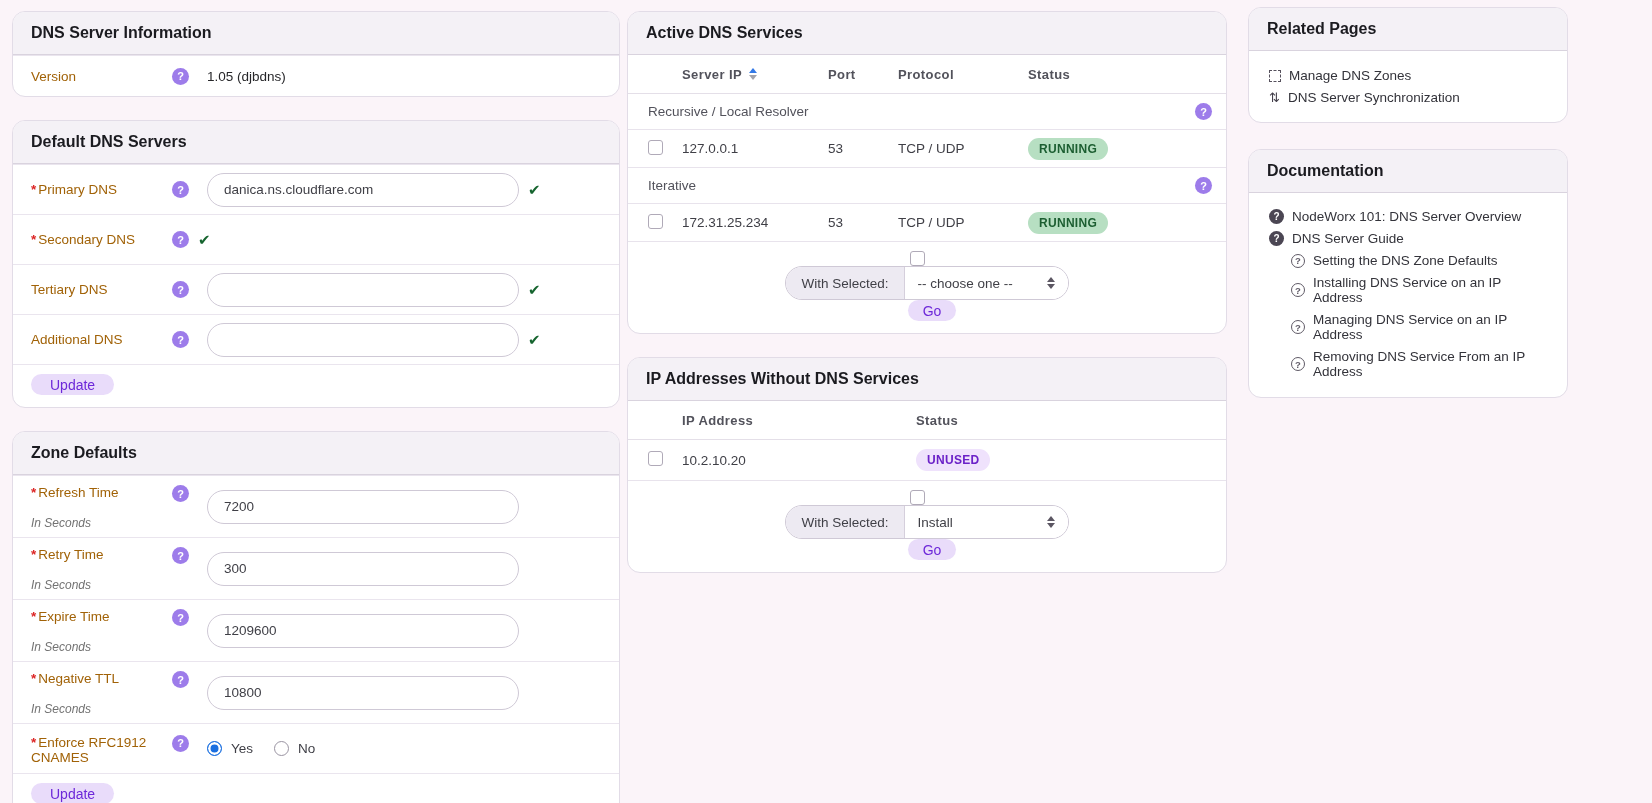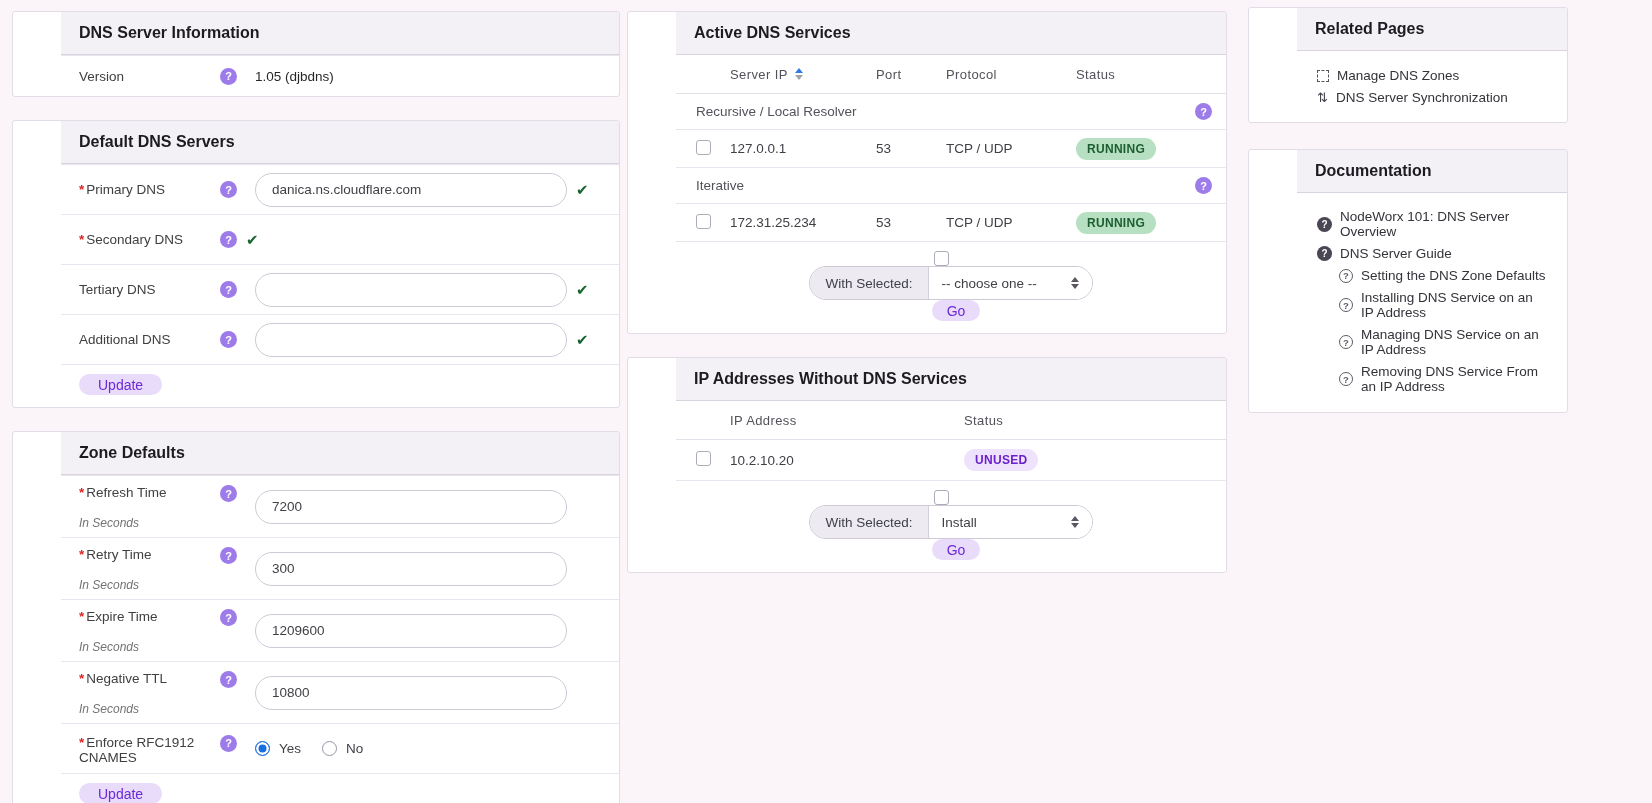--- a/index.html
+++ b/index.html
@@ -12,43 +12,42 @@
     overflow:hidden;
   }
   .page { display:flex; align-items:flex-start; padding:11px 0 0 12px; width:1652px; height:803px; }
   .col-left  { width:608px; margin-right:7px; }
   .col-mid   { width:600px; margin-right:21px; }
   .col-right { width:320px; }
 
   .card {
     background:#fff;
     border:1px solid #e2dce7;
-    border-radius:3px;
+    border-radius:13px;
     margin-bottom:23px;
     overflow:hidden;
-    padding-left:48px;
   }
   .card-header {
     background:#f4f1f6;
     border-bottom:1px solid #d9d3de;
     padding:12px 18px;
   }
   .card-title { font-size:16px; font-weight:700; color:#1b1b20; }
 
   
   .form-row {
     display:flex; align-items:center;
     min-height:50px; padding:7px 18px;
     border-top:1px solid #eae5ee;
   }
   .form-row:first-of-type { border-top:none; }
   .lbl-wrap { width:158px; flex-shrink:0; display:flex; align-items:center; }
   .row-tall .lbl-wrap { align-items:flex-start; padding-top:2px; }
   .label-cell { flex:1; padding-right:6px; }
-  .field-label { color:#404040;text-align:center; }
+  .field-label { color:#a16207;text-align:center; }
   .req { color:#dc2626; font-weight:700; margin-right:2px; }
   .sublabel { font-style:italic; font-size:12px; color:#737373; margin-top:16px; }
   .help {
     width:17px; height:17px; flex-shrink:0;
     background:#9d7cea; border-radius:50%;
     color:#fff; font-size:11px; font-weight:700;
     display:inline-flex; align-items:center; justify-content:center;
     cursor:pointer; user-select:none;
   }
   .pill-input {
@@ -89,21 +88,21 @@
     border:1.5px solid #b0aab8; border-radius:3px;
     background:#fff; cursor:pointer; flex-shrink:0;
   }
   .tbl-head, .tbl-row {
     display:grid; align-items:center;
     padding:0 20px;
   }
   .svc-grid { grid-template-columns:34px 146px 70px 130px 1fr; }
   .ip-grid  { grid-template-columns:34px 234px 1fr; }
   .tbl-head { min-height:39px; border-bottom:1px solid #e4dfe8; }
-  .col-hdr { font-size:13px; font-weight:400; color:#52525b; letter-spacing:0.4px; display:flex; align-items:center; }
+  .col-hdr { font-size:13px; font-weight:700; color:#52525b; letter-spacing:0.4px; display:flex; align-items:center; }
   .sort { display:inline-flex; flex-direction:column; margin-left:7px; gap:2px; cursor:pointer; }
   .tri-up   { width:0; height:0; border-left:4.5px solid transparent; border-right:4.5px solid transparent; border-bottom:5.5px solid #3379e6; }
   .tri-down { width:0; height:0; border-left:4.5px solid transparent; border-right:4.5px solid transparent; border-top:5.5px solid #a3a3ab; }
   .section-row {
     display:flex; align-items:center;
     min-height:36px; padding:0 14px 0 20px;
     border-bottom:1px solid #e8e3ec;
     color:#52525b;
   }
   .section-row .help { margin-left:auto; }

